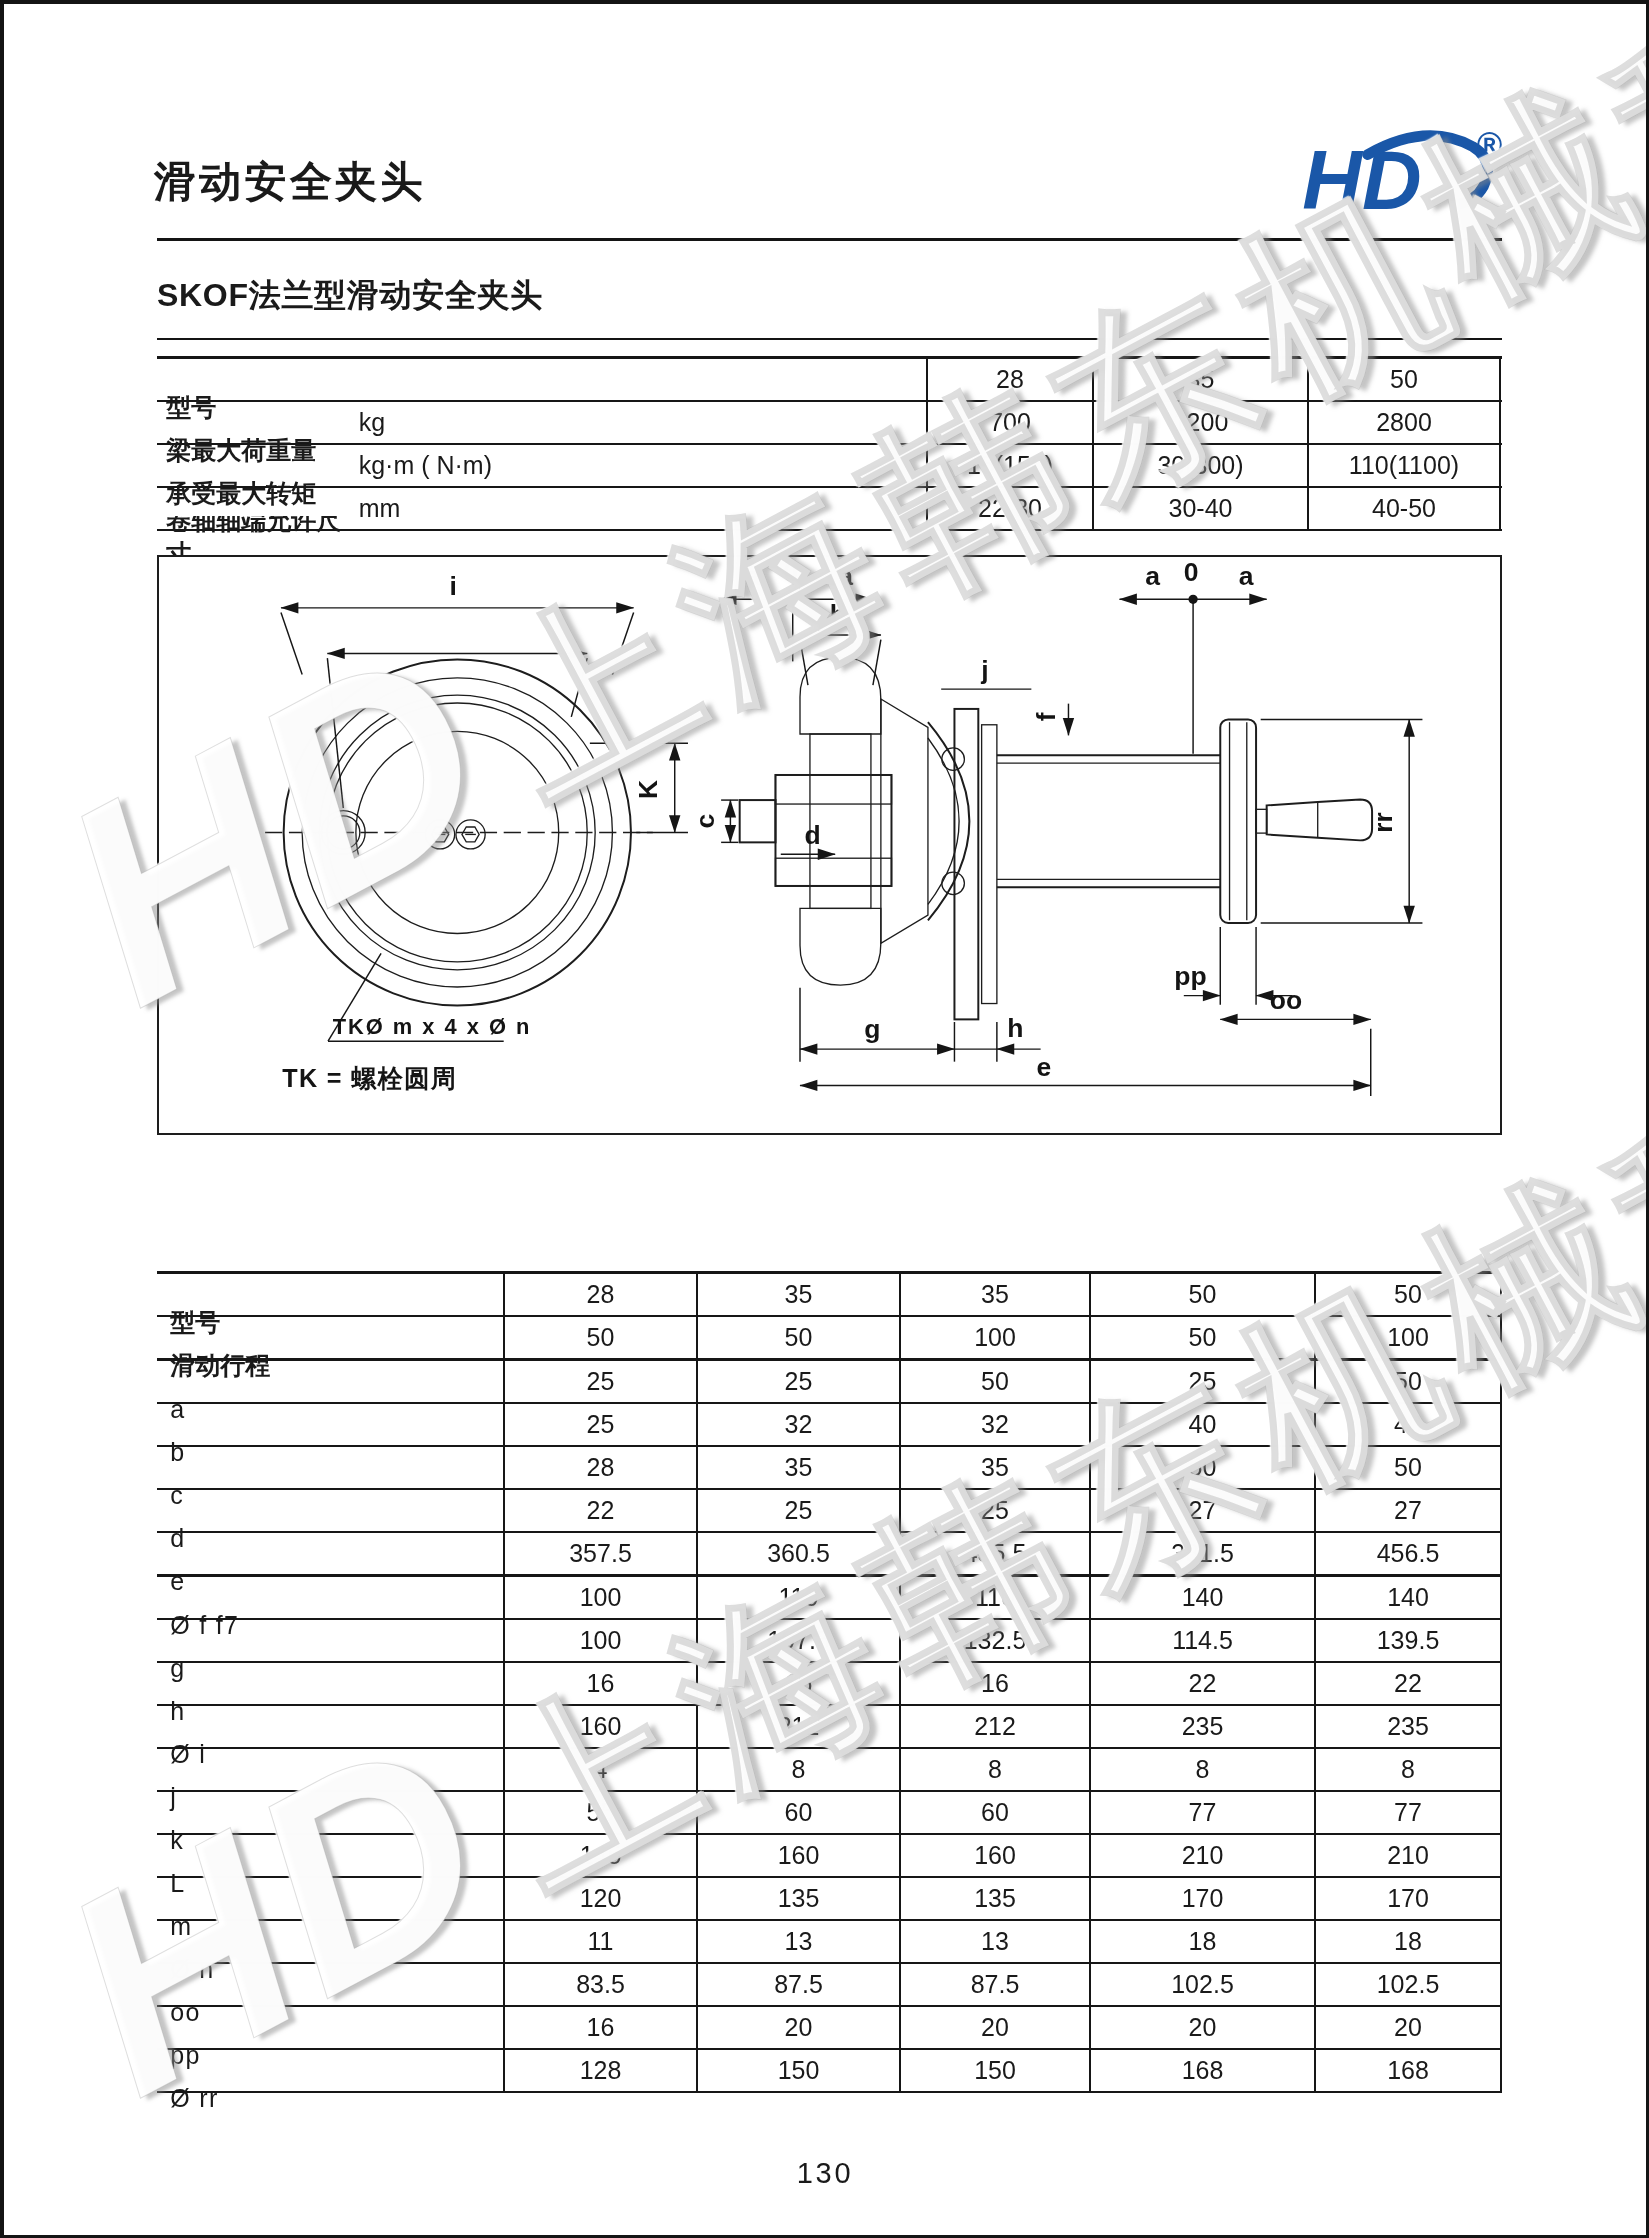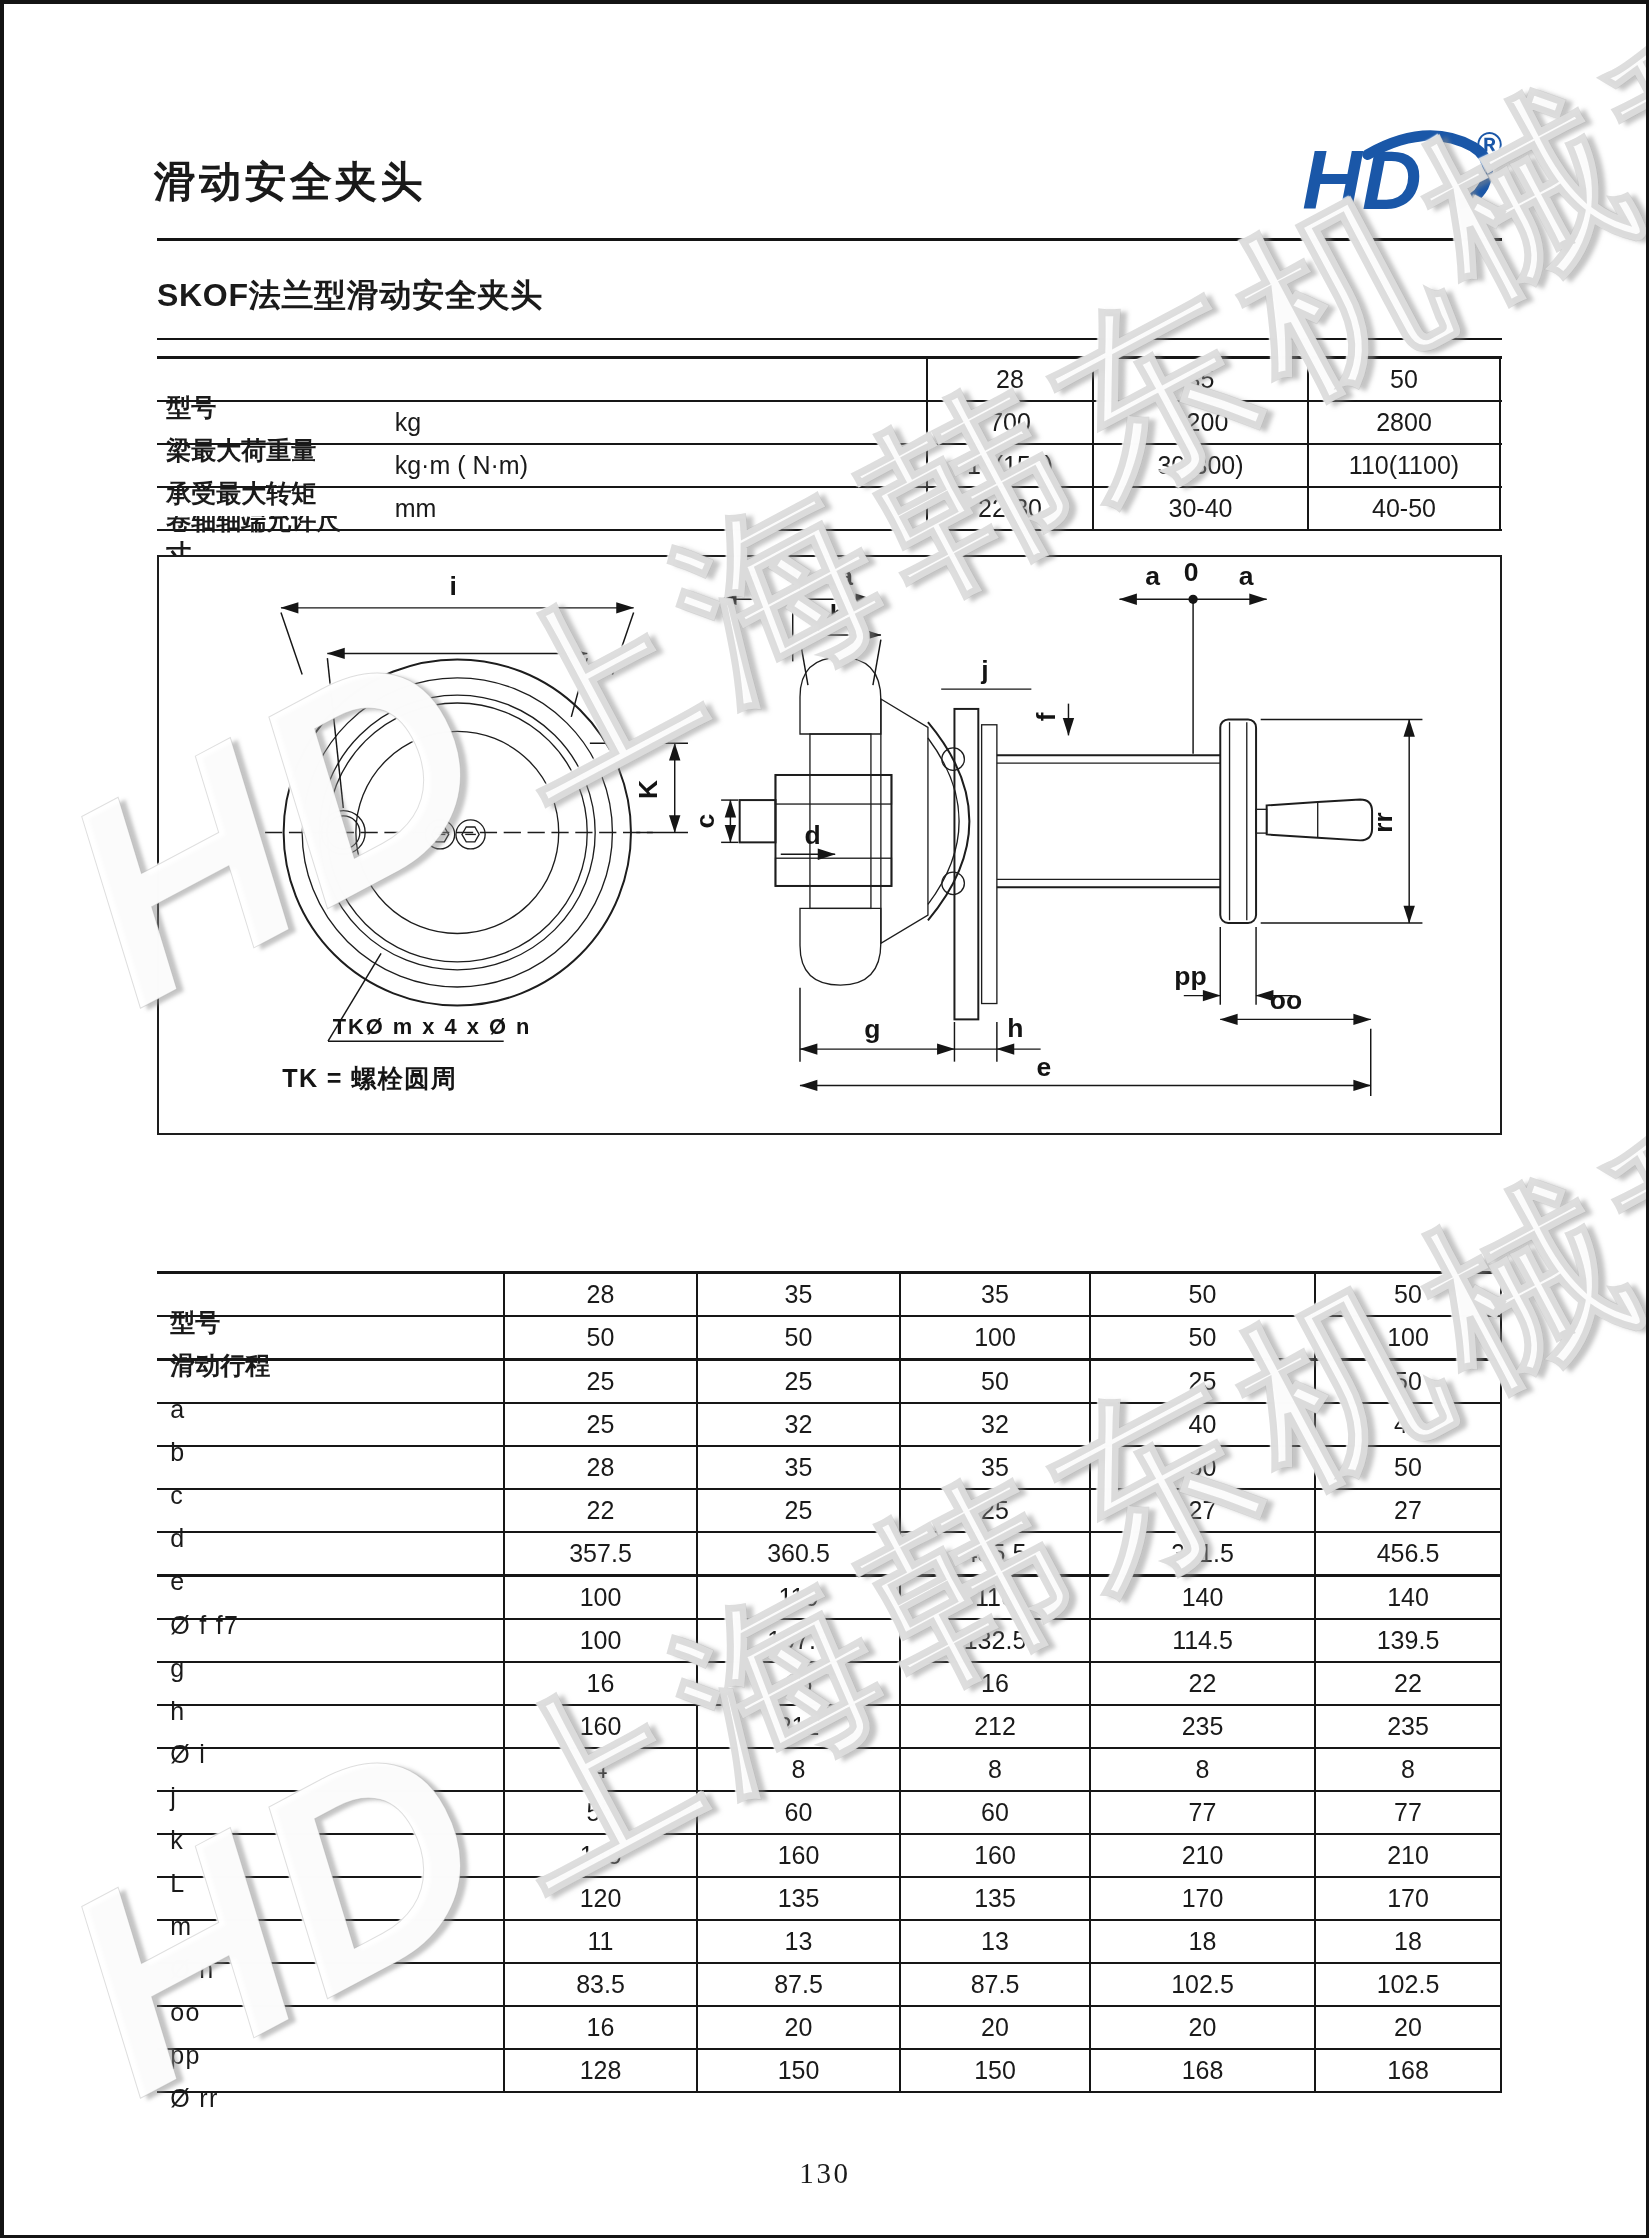--- a/index.html
+++ b/index.html
@@ -21,21 +21,21 @@
   #spec-table{top:352px;}
   #dim-table{top:1267px;}
   .trow{display:grid;height:41px;border-bottom:2px solid #161616;font-size:25px;}
   .trow.thick{border-bottom-width:3.3px;text-align:center;}
   #spec-table .trow{grid-template-columns:199px 570px 166px 215px 194px;}
   #dim-table  .trow{grid-template-columns:346px 193px 203px 190px 225px 188px;}
   .cell{height:100%;display:flex;align-items:center;box-sizing:border-box;overflow:hidden;}
   .cell.lab{padding-left:9.3px;font-weight:bold;margin-top:28px;}
   #dim-table .cell.lab{padding-left:13.3px;}
   .cell.lab.latin{font-weight:normal;padding-left:18.6px;letter-spacing:1.3px;}
-  .cell.unit{padding-left:2.7px;font-weight:normal;margin-left:36px;}
+  .cell.unit{padding-left:2.7px;font-weight:normal;}
   .cell.val{justify-content:center;border-left:2px solid #161616;}
   .cell.val.last{border-right:2px solid #161616;}
   
   #drawing-box{left:153px;top:551px;width:1345px;height:580px;border:2.7px solid #1d1d1d;box-sizing:border-box;background:#fff;}
   #drawing-box svg{display:block;width:100%;height:100%;}
   .ln{stroke:#1d1d1d;stroke-width:3;fill:none;}
   .lt{stroke:#1d1d1d;stroke-width:2;fill:none;}
   .dim{stroke:#161616;stroke-width:2.2;fill:none;}
   .cl{stroke:#1d1d1d;stroke-width:2.2;fill:none;stroke-dasharray:26 10;}
   text.dl{font-family:"Liberation Sans",sans-serif;font-weight:bold;font-size:40px;fill:#141414;}
@@ -48,21 +48,21 @@
     font-weight:bold;color:rgba(255,255,255,.92);
     text-shadow:5.3px 5.3px 4px rgba(140,140,140,.5),-1.3px -1.3px 1.3px rgba(255,255,255,.95);
     -webkit-text-stroke:1px rgba(168,168,168,.38);
   }
   .wm .wm-logo{font-size:286px;font-style:italic;letter-spacing:5.3px;margin-right:33px;}
   .wm .wm-text{font-size:194px;letter-spacing:17.3px;}
   #watermark-1{left:86px;top:755px;}
   #watermark-2{left:86px;top:1845px;}
   
   #page-number{left:0;top:2153px;width:100%;text-align:center;
-    font-family:Liberation Serif, serif;font-size:29px;letter-spacing:2.7px;}
+    font-family:Liberation Sans, sans-serif;font-size:29px;letter-spacing:2.7px;}
 </style>
 </head>
 <body>
 
 <div class="page">
 
   <div class="wm" id="watermark-1">
     <span class="wm-logo">HD</span><span class="wm-text">上海韩东机械科技有限公司</span>
   </div>
   <div class="wm" id="watermark-2">

